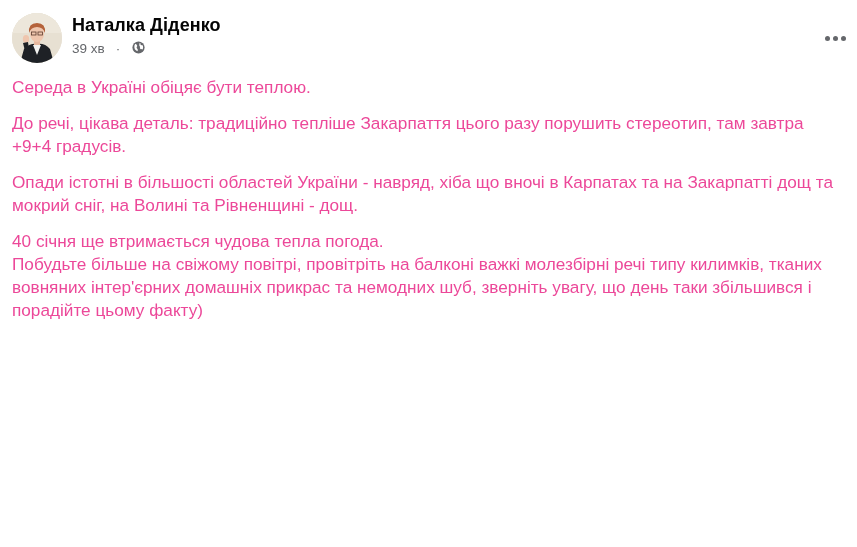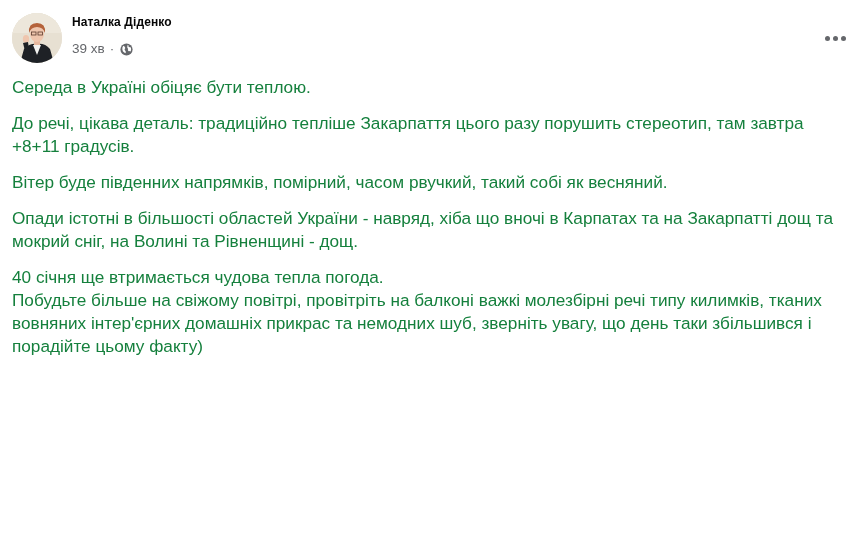--- a/index.html
+++ b/index.html
@@ -29,35 +29,35 @@
       height: 50px;
       border-radius: 50%;
       overflow: hidden;
       background: #e9e2d4;
     }
     .avatar svg { display: block; }
     .author-name {
       position: absolute;
       left: 72px;
       top: 15px;
-      font-size: 12px;
+      font-size: 18px;
       font-weight: bold;
       color: #050505;
       letter-spacing: 0.1px;
       cursor: pointer;
     }
     .meta {
       position: absolute;
       left: 72px;
       top: 41px;
       font-size: 13.5px;
       color: #65676b;
       display: flex;
-      align-items: flex-end;
-      gap: 4px;
+      align-items: flex-start;
+      gap: 10px;
     }
     .meta .dot { margin: 0 1px; }
     .globe-icon {
       width: 13px;
       height: 13px;
       display: inline-block;
       margin-left: 1px;
     }
     .more-button {
       position: absolute;
@@ -78,21 +78,21 @@
       border-radius: 50%;
       background: #65676b;
     }
     .post-body {
       position: absolute;
       left: 12px;
       top: 76px;
       width: 835px;
       font-size: 17.2px;
       line-height: 23px;
-      color: #15803d;
+      color: #ec4899;
     }
     .post-body p {
       margin-bottom: 13px;
       white-space: pre-wrap;
     }
   </style>
 </head>
 <body>
 
 <div class="post-header">
@@ -132,18 +132,17 @@
   </div>
   <div class="more-button">
     <span class="d"></span>
     <span class="d"></span>
     <span class="d"></span>
   </div>
 </div>
 
 <div class="post-body">
   <p>Середа в Україні обіцяє бути теплою.</p>
-  <p>До речі, цікава деталь: традиційно тепліше Закарпаття цього разу порушить стереотип, там завтра +8+11 градусів.</p>
-  <p>Вітер буде південних напрямків, помірний, часом рвучкий, такий собі як весняний.</p>
+  <p>До речі, цікава деталь: традиційно тепліше Закарпаття цього разу порушить стереотип, там завтра +9+4 градусів.</p>
   <p>Опади істотні в більшості областей України - навряд, хіба що вночі в Карпатах та на Закарпатті дощ та мокрий сніг, на Волині та Рівненщині - дощ.</p>
   <p>40 січня ще втримається чудова тепла погода.
 Побудьте більше на свіжому повітрі, провітріть на балконі важкі молезбірні речі типу килимків, тканих вовняних інтер'єрних домашніх прикрас та немодних шуб, зверніть увагу, що день таки збільшився і порадійте цьому факту)</p>
 </div>
 
 </body></html>

